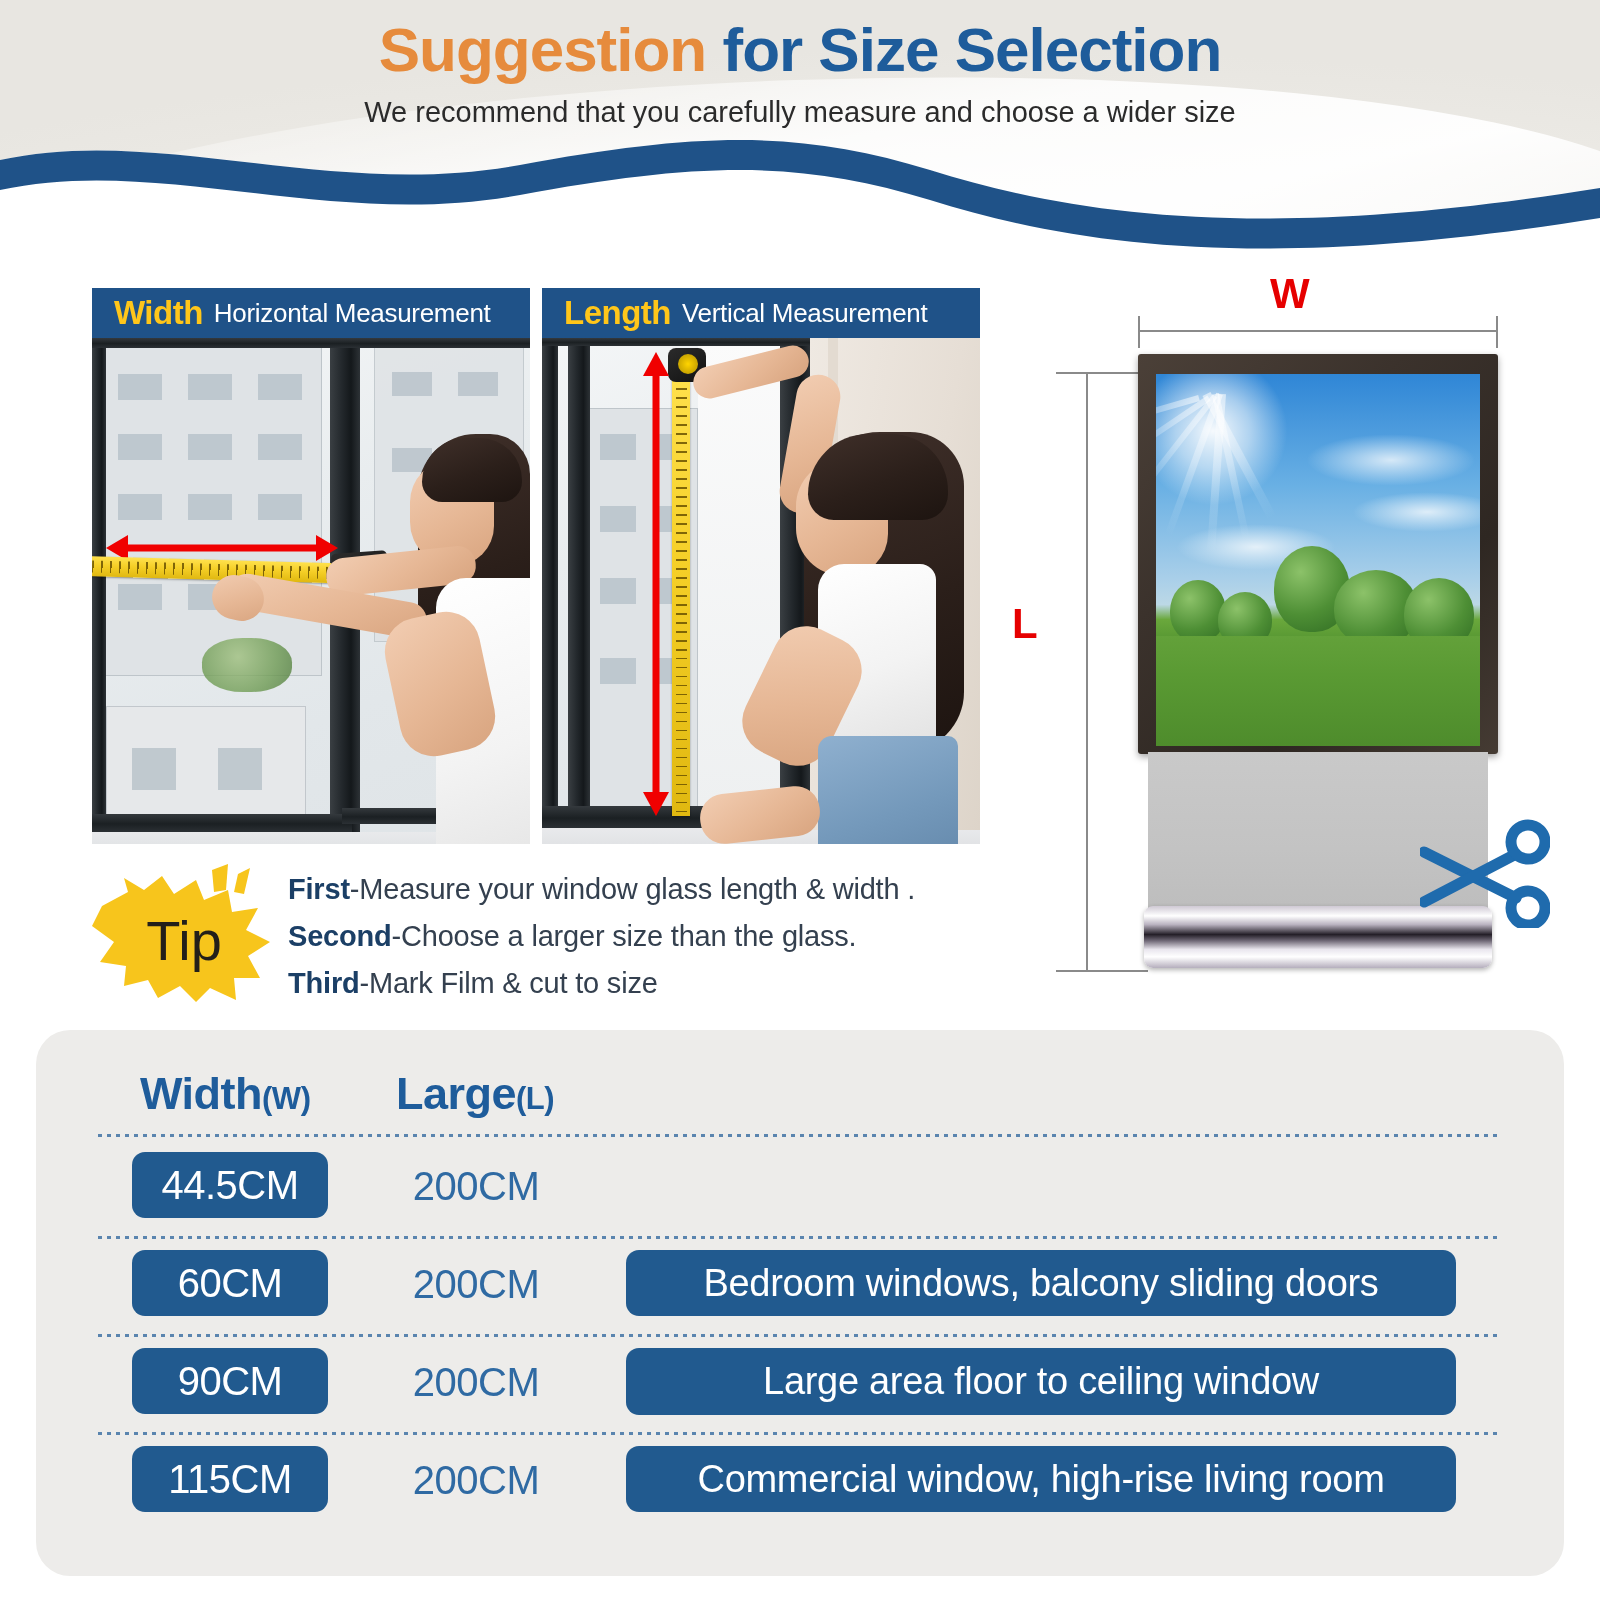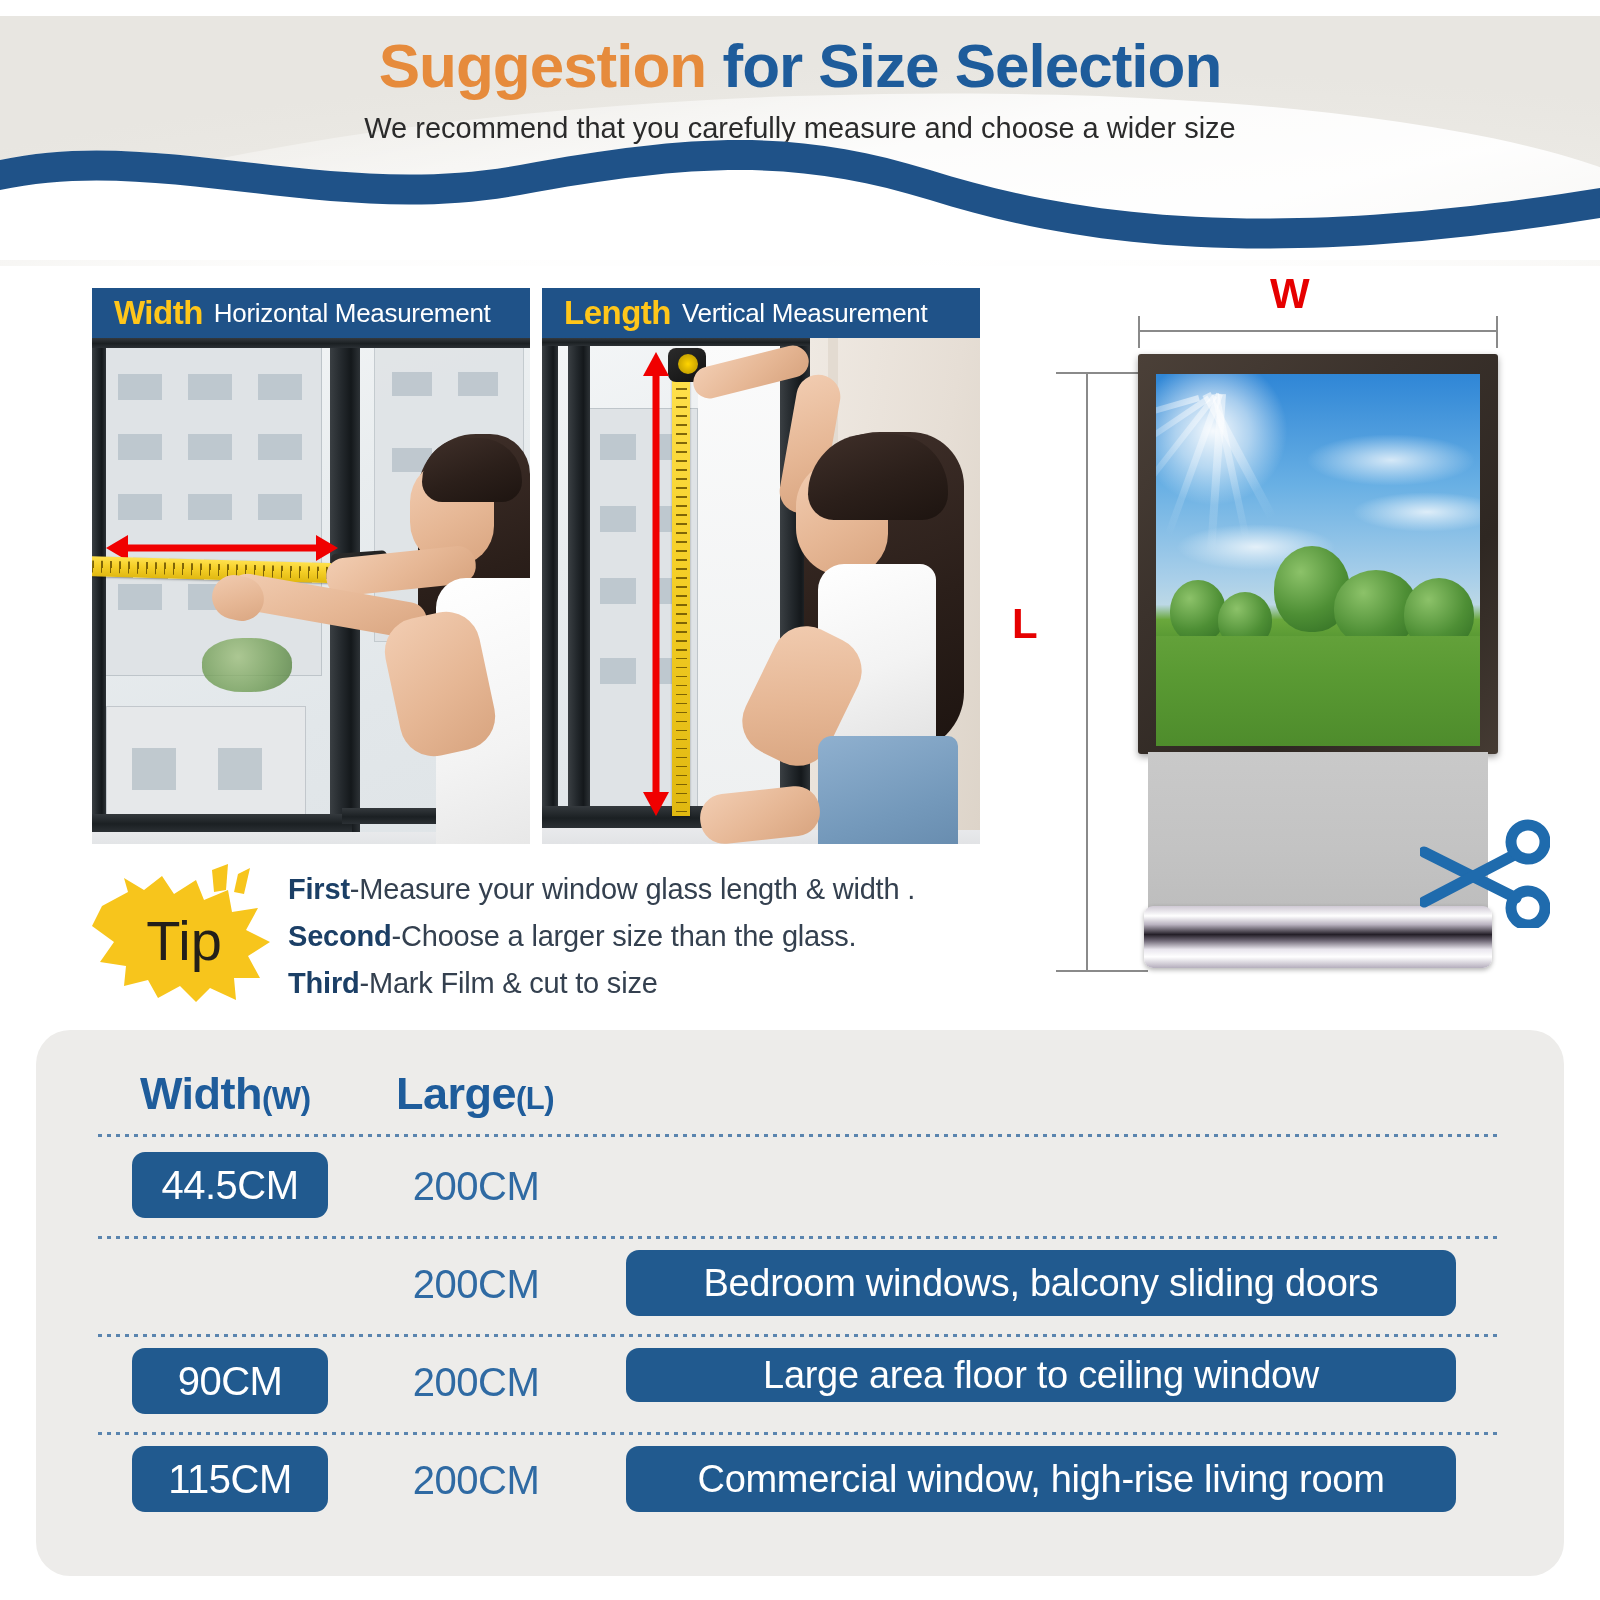--- a/index.html
+++ b/index.html
@@ -11,21 +11,21 @@
     height: 1600px;
     font-family: "Liberation Sans", sans-serif;
     background: #ffffff;
     overflow: hidden;
     position: relative;
   }
 
   
   .header {
     position: absolute;
-    left: 0; top: 16px;
+    left: 0; top: 0;
     width: 1600px;
     height: 250px;
     background:
       radial-gradient(ellipse 1400px 300px at 60% 140%, #ffffff 0%, #f7f6f3 45%, #eceae5 75%, #e8e6e1 100%),
       linear-gradient(180deg, #f2f1ed 0%, #eeedea 100%);
     overflow: hidden;
   }
   .header-sheen {
     position: absolute;
     left: -100px; top: 80px;
@@ -495,23 +495,24 @@
   </div>
 
   <div class="sep" style="left:62px; top:104px; width:1404px;"></div>
   <div class="sep" style="left:62px; top:206px; width:1404px;"></div>
   <div class="sep" style="left:62px; top:304px; width:1404px;"></div>
   <div class="sep" style="left:62px; top:402px; width:1404px;"></div>
 
   <div class="pill" style="left:96px; top:122px; width:196px; height:66px;">44.5CM</div>
   <div class="height-cell" style="left:340px; top:134px; width:200px;">200CM</div>
 
+  <div class="pill" style="left:96px; top:220px; width:196px; height:66px;">60CM</div>
   <div class="height-cell" style="left:340px; top:232px; width:200px;">200CM</div>
   <div class="scen-pill" style="left:590px; top:220px; width:830px; height:66px;">Bedroom windows, balcony sliding doors</div>
 
   <div class="pill" style="left:96px; top:318px; width:196px; height:66px;">90CM</div>
   <div class="height-cell" style="left:340px; top:330px; width:200px;">200CM</div>
-  <div class="scen-pill" style="left:590px; top:318px; width:830px; height:54px;">Large area floor to ceiling window</div>
+  <div class="scen-pill" style="left:590px; top:318px; width:830px; height:67px;">Large area floor to ceiling window</div>
 
   <div class="pill" style="left:96px; top:416px; width:196px; height:66px;">115CM</div>
   <div class="height-cell" style="left:340px; top:428px; width:200px;">200CM</div>
   <div class="scen-pill" style="left:590px; top:416px; width:830px; height:66px;">Commercial window, high-rise living room</div>
 </div>
 
 </body></html>

